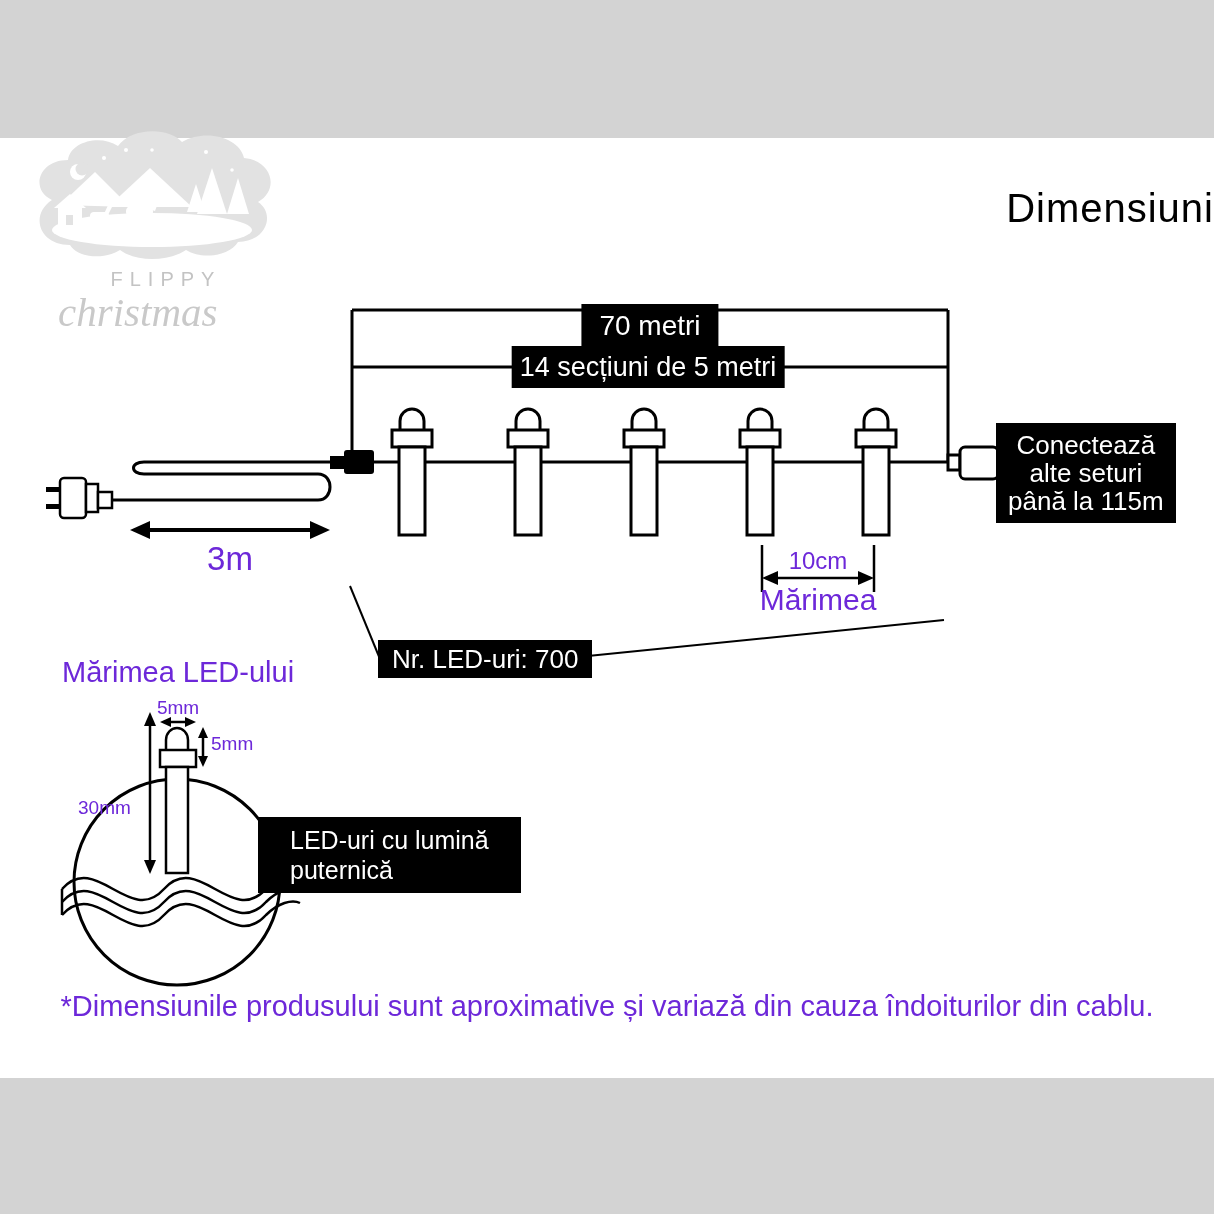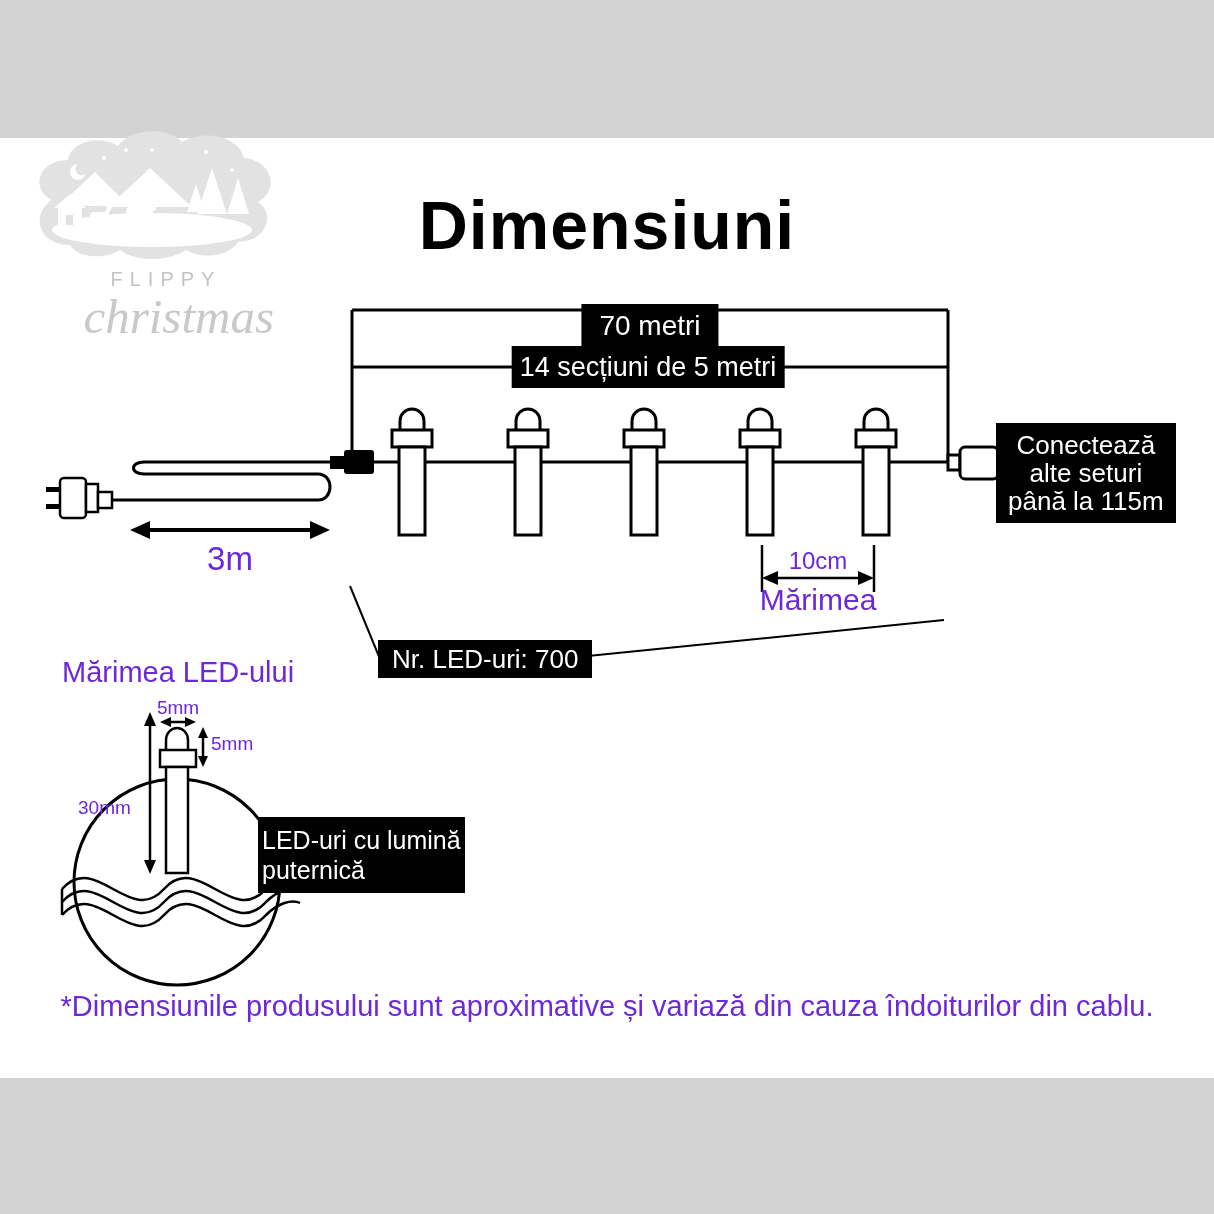--- a/index.html
+++ b/index.html
@@ -1,46 +1,46 @@
 <!DOCTYPE html>
 <html><head>
 <meta charset="utf-8">
 <style>
   * { margin:0; padding:0; box-sizing:border-box; }
   html,body { width:1214px; height:1214px; }
   body { font-family:"Liberation Sans", sans-serif; background:#d3d3d3; }
   .page { position:relative; width:1214px; height:1214px; background:#d3d3d3; overflow:hidden; }
   .canvas { position:absolute; left:0; top:138px; width:1214px; height:940px; background:#ffffff; }
   svg.overlay { position:absolute; left:0; top:0; width:1214px; height:1214px; }
-  .page-title { position:absolute; left:0; top:186px; width:100%; text-align:center;
-                font-size:68px; font-weight:700; color:#000; letter-spacing:1px; }
+  .page-title { position:absolute; left:0; top:186px; width:100%; text-align:right;
+                font-size:40px; font-weight:400; color:#000; letter-spacing:1px; }
 
   .black-label { position:absolute; background:#000; color:#fff; display:flex;
                  flex-direction:column; justify-content:center; white-space:nowrap; }
   .lbl-70      { left:650px; top:304px; height:44px; padding:0 18px; font-size:28px; transform:translateX(-50%); align-items:center; }
   .lbl-sections{ left:648px; top:346px; height:42px; padding:0 8px; font-size:27px; transform:translateX(-50%); align-items:center; }
   .lbl-connect { left:996px; top:423px; padding:8px 12px; font-size:26px; line-height:28px; align-items:center; }
   .lbl-ledcount{ left:378px; top:640px; height:38px; padding:5px 14px; font-size:26px; align-items:center; }
-  .lbl-callout { left:258px; top:817px; padding:8px 4px; font-size:25px; line-height:30px; align-items:flex-start; }
+  .lbl-callout { left:258px; top:817px; padding:8px 32px; font-size:25px; line-height:30px; align-items:flex-start; }
 
   .plain { position:absolute; color:#6d28d9; white-space:nowrap; }
   .txt-3m       { left:230px; top:540px; font-size:33px; transform:translateX(-50%); }
   .txt-10cm     { left:818px; top:547px; font-size:24px; transform:translateX(-50%); }
   .txt-spatiere { left:818px; top:583px; font-size:30px; transform:translateX(-50%); }
   .txt-marimea  { left:62px;  top:656px; font-size:29px; }
   .txt-5mm-top  { left:178px; top:697px; font-size:19px; transform:translateX(-50%); }
   .txt-5mm-right{ left:211px; top:733px; font-size:19px; }
   .txt-30mm     { left:78px;  top:797px; width:64px; text-align:left; font-size:19px; }
   .footer-note  { left:0; top:990px; width:100%; text-align:center; font-size:29px; }
 
   .logo-flippy    { position:absolute; left:58px; top:268px; width:216px; text-align:center;
                     font-size:20px; letter-spacing:7px; color:#c3c3c3; }
-  .logo-christmas { position:absolute; left:58px; top:288px; width:216px; text-align:right;
+  .logo-christmas { position:absolute; left:58px; top:288px; width:216px; text-align:left;
                     font-family:"Liberation Serif", serif; font-style:italic;
-                    font-size:49px; color:#c9c9c9; }
+                    font-size:41px; color:#c9c9c9; }
 </style>
 </head>
 <body>
 
 <div class="page">
   <div class="canvas"></div>
 
   <svg class="overlay" viewBox="0 0 1214 1214">
     <defs>
       <g id="bulb-shape">

